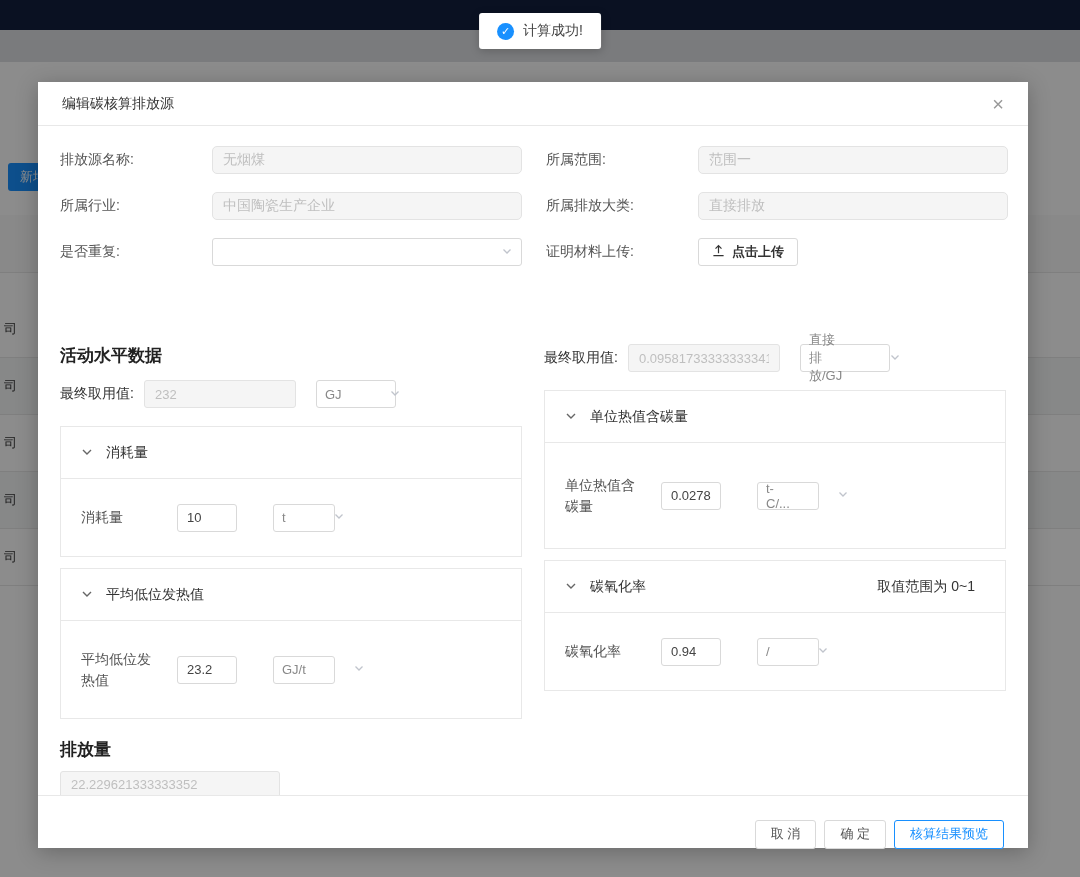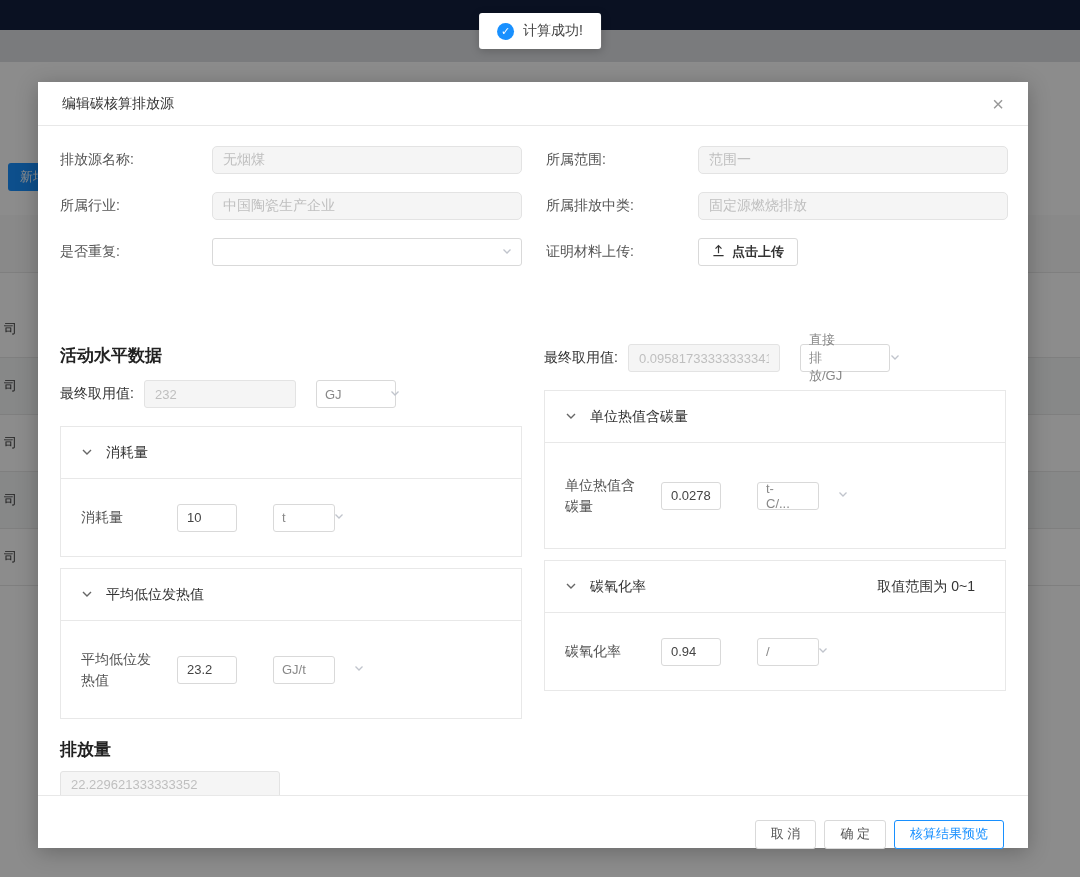--- a/index.html
+++ b/index.html
@@ -128,25 +128,25 @@
       </div>
       <div class="form-row">
         <span class="form-label">所属范围:</span>
         <input class="txt-input disabled" disabled="" value="范围一" style="">
       </div>
 
       <div class="form-row">
         <span class="form-label">所属行业:</span>
         <input class="txt-input disabled" disabled="" value="中国陶瓷生产企业" style="">
       </div>
-
-      <div class="form-row">
-        <span class="form-label">所属排放中类:</span>
-        <input class="txt-input disabled" disabled="" value="固定源燃烧排放" style="">
-      </div>
+      <div class="form-row">
+        <span class="form-label">所属排放大类:</span>
+        <input class="txt-input disabled" disabled="" value="直接排放" style="">
+      </div>
+
       <div class="form-row">
         <span class="form-label">是否重复:</span>
         <div class="select-box select-wide">
           <span></span>
           <span class="chev">
             <svg width="12" height="12" viewBox="0 0 12 12">
                 <path d="M2.5 4.5l3.5 3.5 3.5-3.5" stroke="#c0c4cc" stroke-width="1.3" fill="none"></path>
               </svg>
           </span>
         </div>

